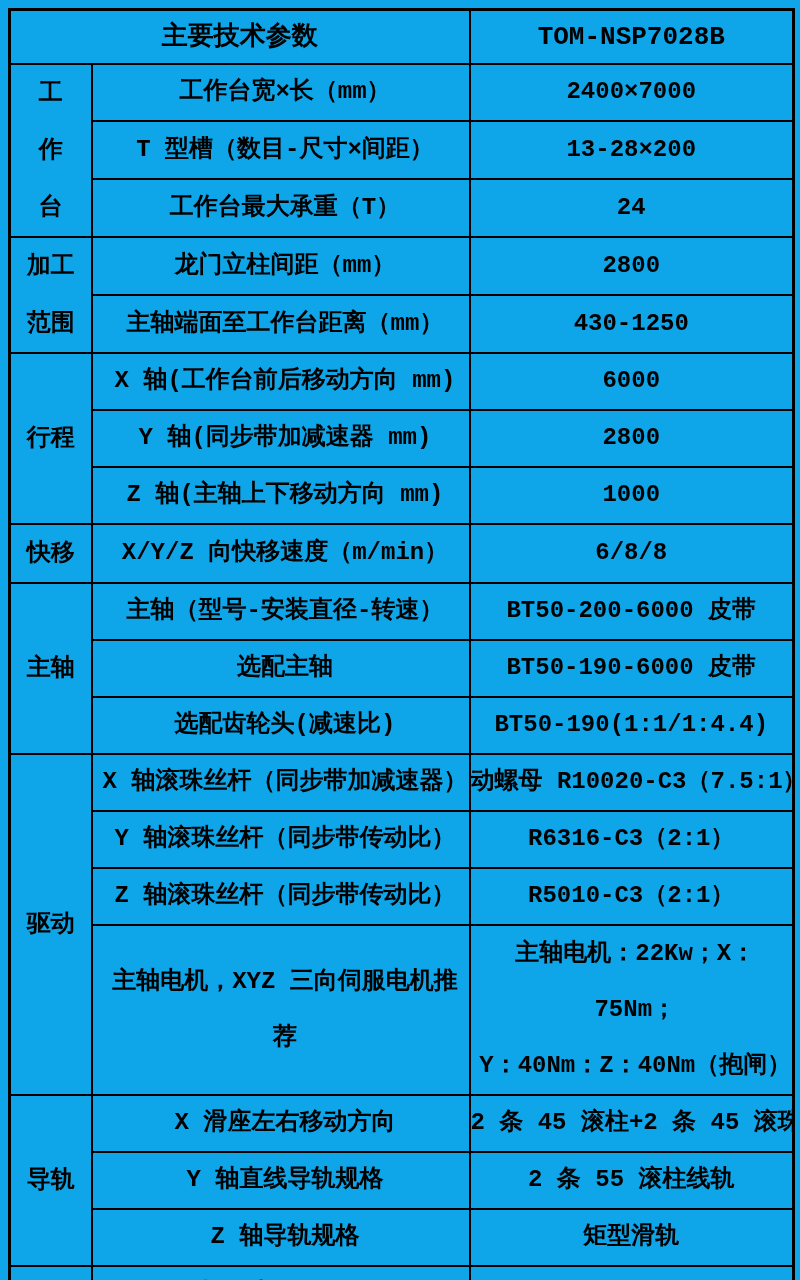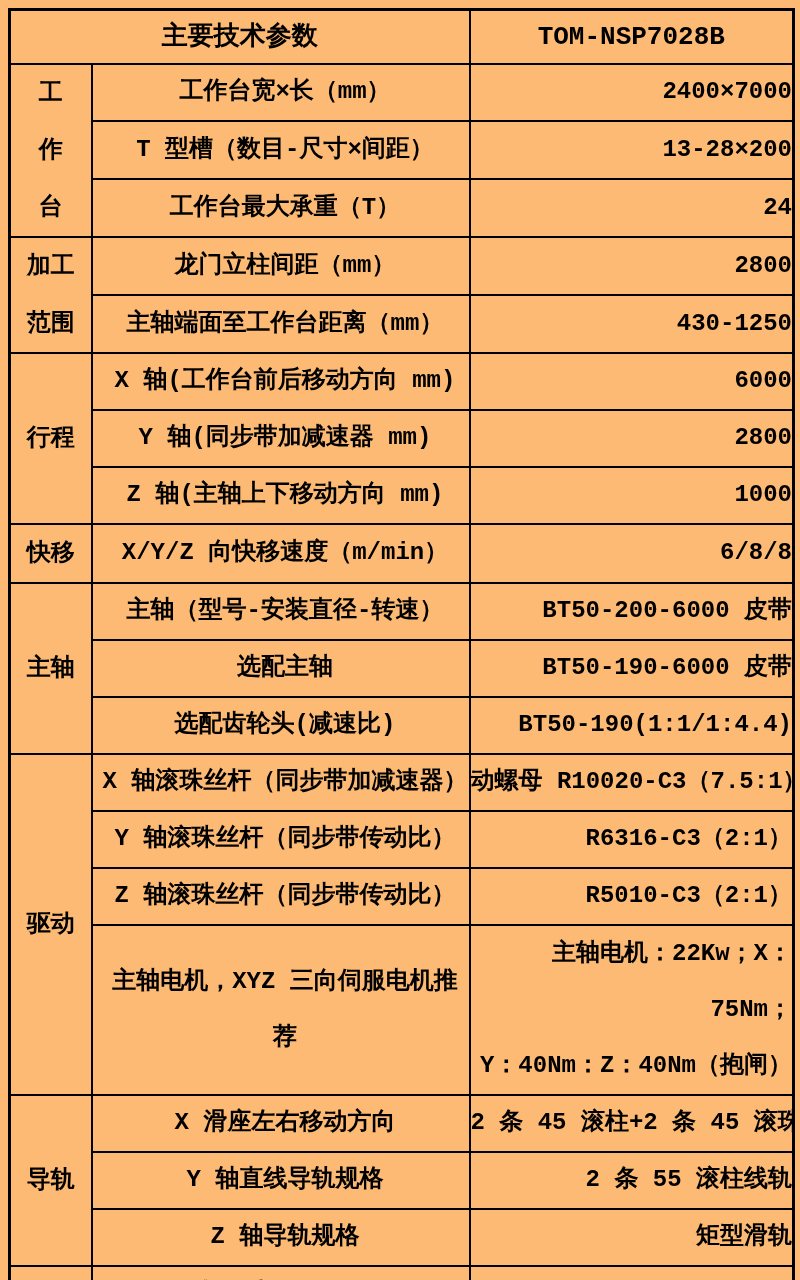--- a/index.html
+++ b/index.html
@@ -6,21 +6,21 @@
     margin: 0;
     padding: 0;
     background: #ffffff;
     color: #000000;
   }
   .page {
     width: 800px;
     height: 1280px;
     box-sizing: border-box;
     padding: 8px 8px 0 8px;
-    background: #fdba74;
+    background: #0ea5e9;
     font-family: "Liberation Mono", "DejaVu Sans", sans-serif;
     font-weight: bold;
   }
   table.specs {
     width: 784px;
     border-collapse: collapse;
     border: 3px solid #000000;
     table-layout: fixed;
   }
   td {
@@ -45,30 +45,30 @@
     white-space: pre-line;
     line-height: 57px;
     padding: 0;
   }
   td.p {
     text-align: center;
     padding-left: 10px;
     white-space: pre;
   }
   td.v {
-    text-align: right;
+    text-align: center;
     white-space: pre;
     padding: 0;
   }
   tr.tall td.p, tr.tall td.v {
     white-space: pre-line;
     line-height: 56px;
   }
   tr.tall td.v {
-    text-align: right;
+    text-align: center;
     padding-left: 8px;
   }
 </style>
 </head>
 <body>
 
 <div class="page">
   <table class="specs">
     <colgroup>
       <col style="width:82px">

